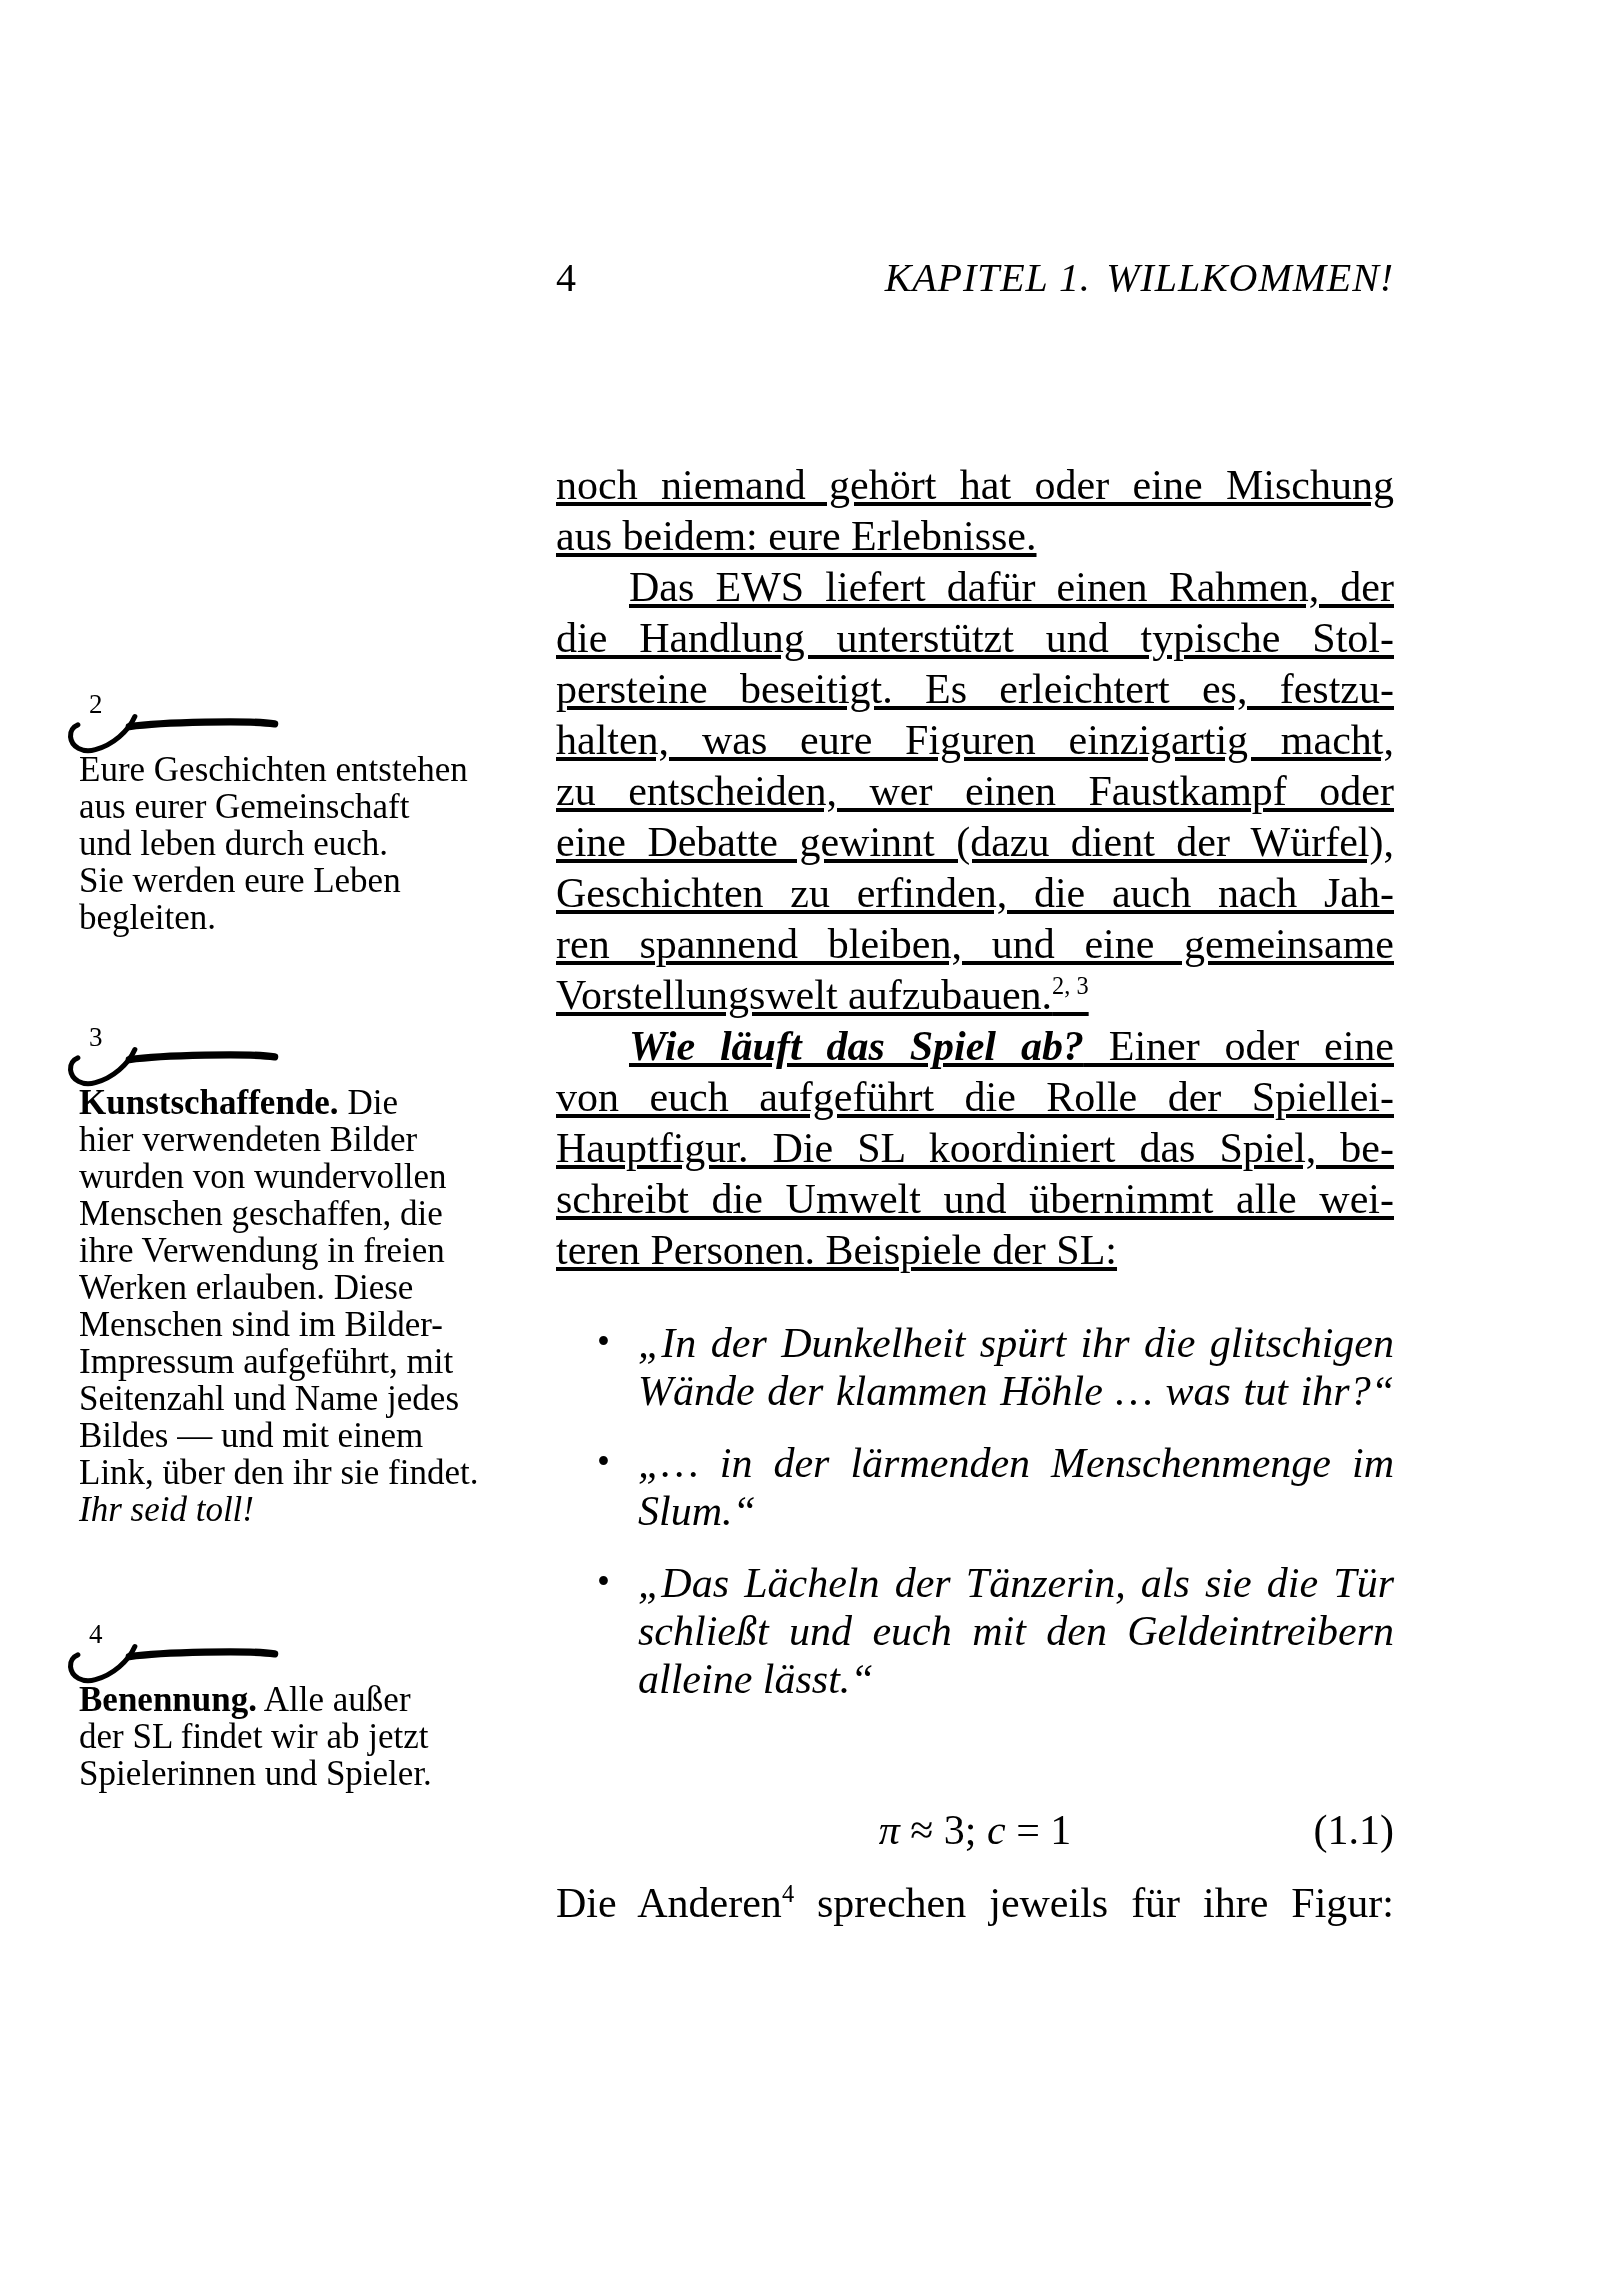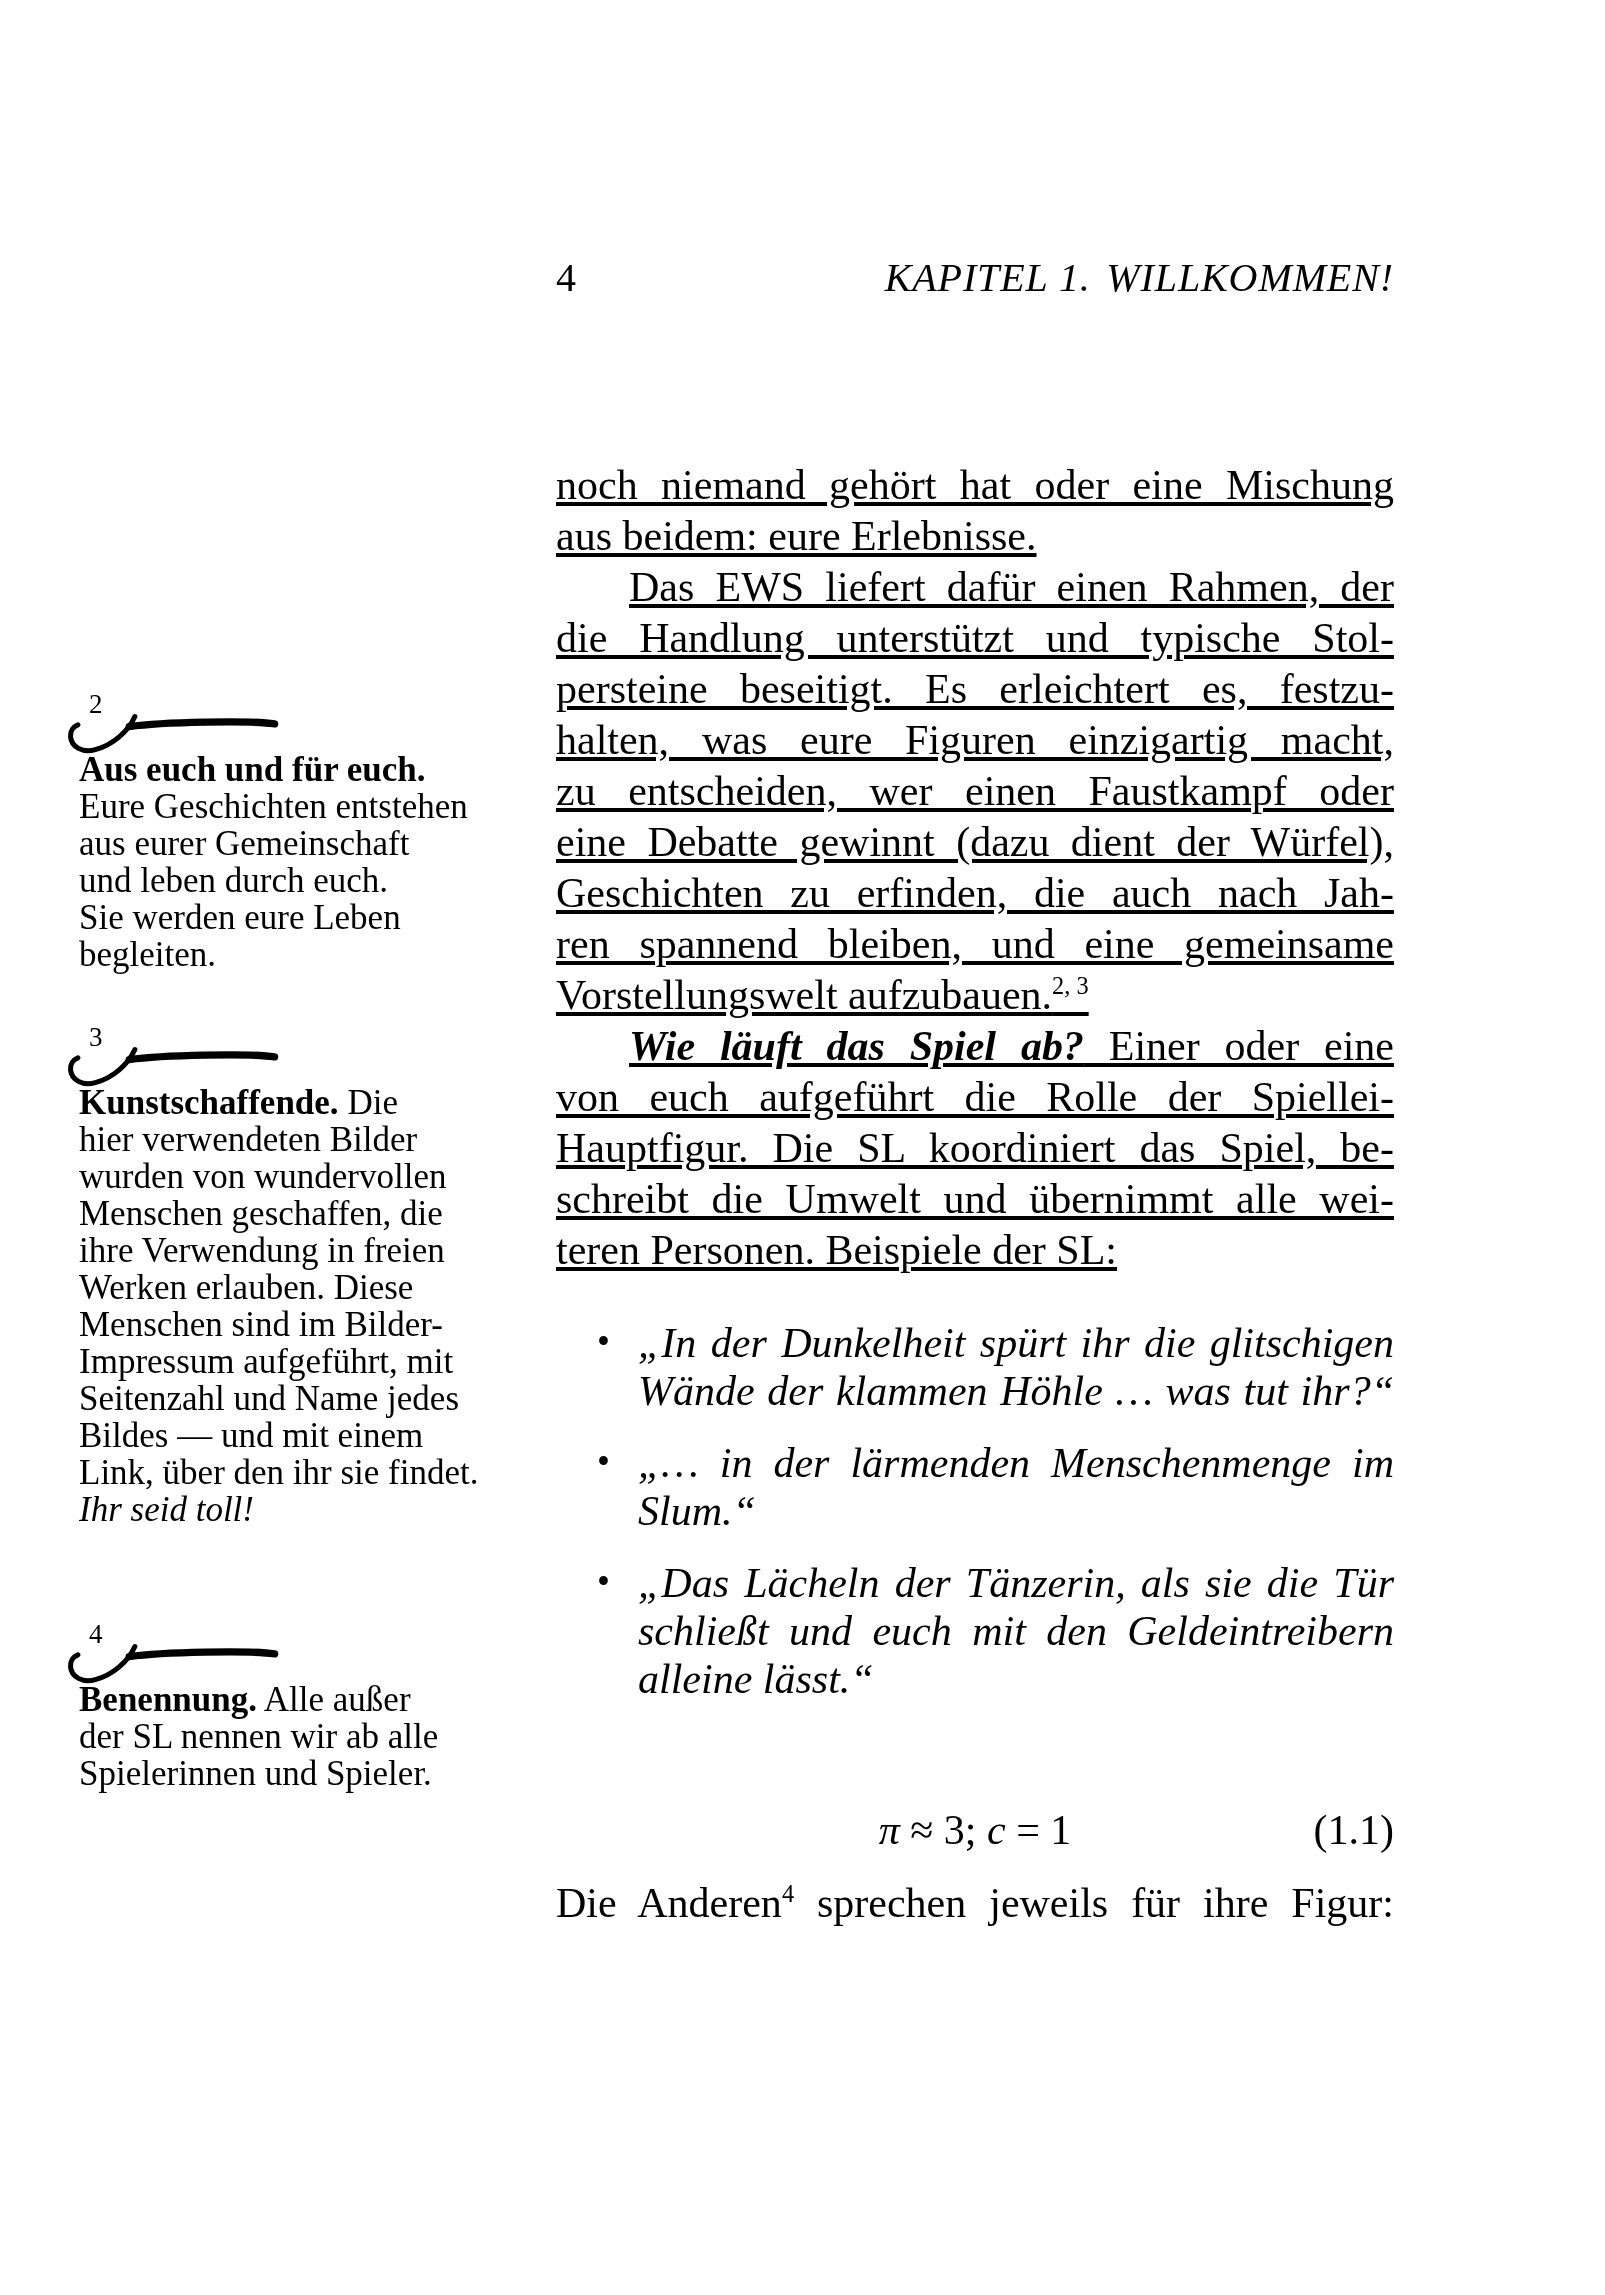--- a/index.html
+++ b/index.html
@@ -65,21 +65,20 @@
   <div class="note" id="note2">
       <div class="notehead">
         <span class="notenum">2</span>
         <span class="swashwrap">
           <svg viewBox="0 0 470 100" xmlns="http://www.w3.org/2000/svg">
             <path d="M152 12 C 138 44 104 74 66 84 C 38 92 14 78 12 56 C 11 44 18 34 28 30" fill="none" stroke="#000" stroke-width="11" stroke-linecap="round"></path>
             <path d="M140 34 C 210 24 404 20 456 28" fill="none" stroke="#000" stroke-width="16" stroke-linecap="round"></path>
           </svg>
         </span>
       </div>
-      <div class="nline"><span class="b">Aus euch und für euch.</span></div>
       <div class="nline">Eure Geschichten entstehen</div>
       <div class="nline">aus eurer Gemeinschaft</div>
       <div class="nline">und leben durch euch.</div>
       <div class="nline">Sie werden eure Leben</div>
       <div class="nline">begleiten.</div>
     </div>
   <div class="note" id="note3">
       <div class="notehead">
         <span class="notenum">3</span>
         <span class="swashwrap">
@@ -106,21 +105,21 @@
       <div class="notehead">
         <span class="notenum">4</span>
         <span class="swashwrap">
           <svg viewBox="0 0 470 100" xmlns="http://www.w3.org/2000/svg">
             <path d="M152 12 C 138 44 104 74 66 84 C 38 92 14 78 12 56 C 11 44 18 34 28 30" fill="none" stroke="#000" stroke-width="11" stroke-linecap="round"></path>
             <path d="M140 34 C 210 24 404 20 456 28" fill="none" stroke="#000" stroke-width="16" stroke-linecap="round"></path>
           </svg>
         </span>
       </div>
       <div class="nline"><span class="b">Benennung.</span><span> Alle außer</span></div>
-      <div class="nline">der SL nennen wir ab alle</div>
+      <div class="nline">der SL findet wir ab jetzt</div>
       <div class="nline">Spielerinnen und Spieler.</div>
     </div>
 
   <div class="maincol" id="main-lines">
       <div class="mline j">noch niemand gehört hat oder eine Mischung</div>
       <div class="mline">aus beidem: eure Erlebnisse.</div>
       <div class="mline j ind">Das EWS liefert dafür einen Rahmen, der</div>
       <div class="mline j">die Handlung unterstützt und typische Stol-</div>
       <div class="mline j">persteine beseitigt. Es erleichtert es, festzu-</div>
       <div class="mline j">halten, was eure Figuren einzigartig macht,</div>

